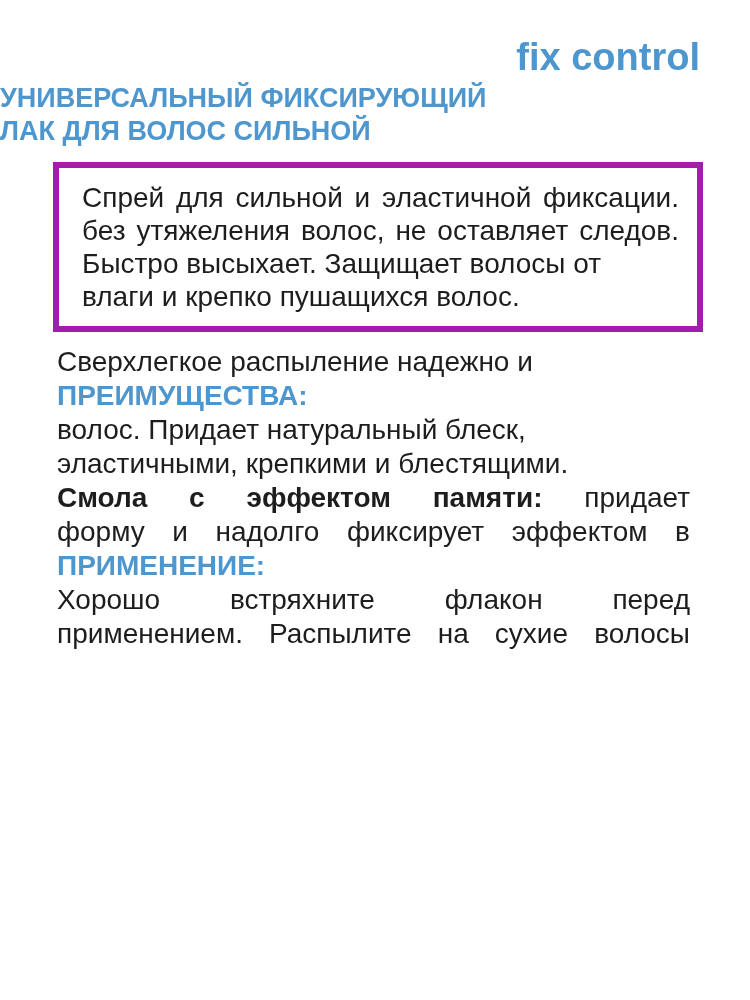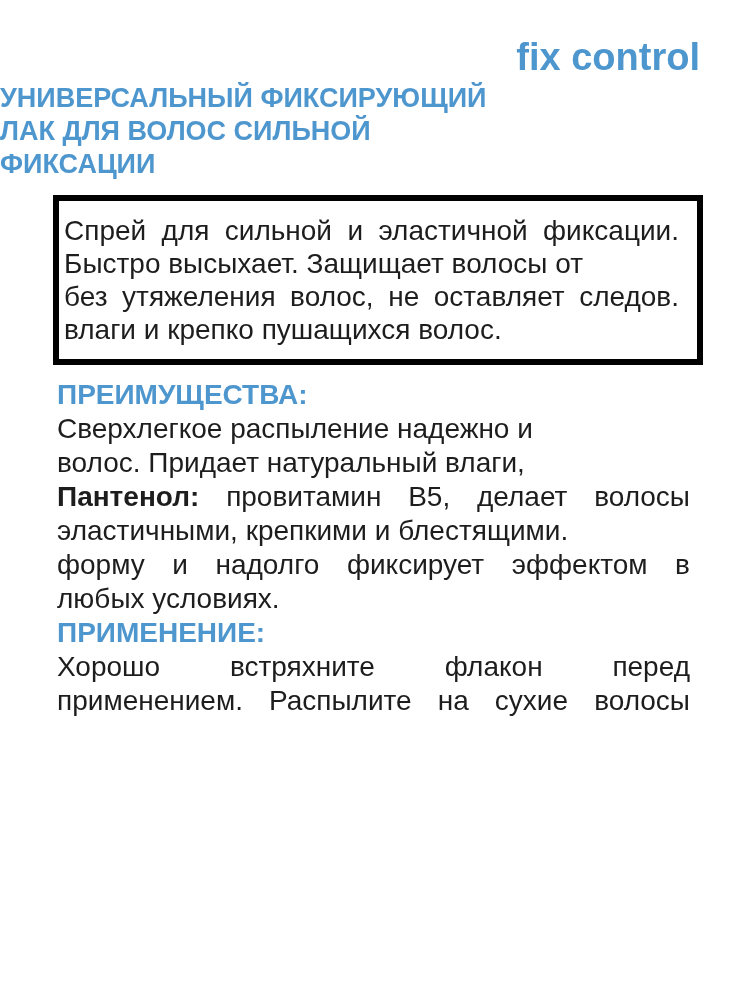--- a/index.html
+++ b/index.html
@@ -32,22 +32,22 @@
   .subtitle {
     font-size: 27px;
     font-weight: 700;
     line-height: 33px;
   }
   
   .intro-box {
     box-sizing: border-box;
     margin: 14px 0 0 53px;
     width: 650px;
-    border: 6px solid #000000;
-    padding: 13px 18px 13px 5px;
+    border: 6px solid #a21caf;
+    padding: 13px 18px 13px 23px;
     font-size: 28px;
     line-height: 33px;
     color: #1d1d1d;
   }
   
   .content {
     margin: 13px 0 0 57px;
     width: 633px;
     font-size: 28px;
     line-height: 34px;
@@ -67,46 +67,44 @@
 </head>
 <body>
 
 <div class="page">
 
   <header class="header">
     <h1 class="product-name">fix control</h1>
     <div class="subtitle">
       <div class="line">УНИВЕРСАЛЬНЫЙ ФИКСИРУЮЩИЙ</div>
       <div class="line">ЛАК ДЛЯ ВОЛОС СИЛЬНОЙ</div>
-      <div class="line">ФИКСАЦИИ</div>
     </div>
   </header>
 
   <section class="intro-box">
     <div class="line j">Спрей для сильной и эластичной фиксации.</div>
+    <div class="line j">без утяжеления волос, не оставляет следов.</div>
     <div class="line">Быстро высыхает. Защищает волосы от</div>
-    <div class="line j">без утяжеления волос, не оставляет следов.</div>
     <div class="line">влаги и крепко пушащихся волос.</div>
   </section>
 
   <main class="content">
 
+    <div class="line">Сверхлегкое распыление надежно и</div>
     <div class="line heading">ПРЕИМУЩЕСТВА:</div>
-    <div class="line">Сверхлегкое распыление надежно и</div>
-    <div class="line">волос. Придает натуральный влаги,</div>
+    <div class="line">волос. Придает натуральный блеск,</div>
 
 
-    <div class="line j">
-      <span class="lead">Пантенол:</span>
-      <span>провитамин В5, делает волосы</span>
-    </div>
     <div class="line">эластичными, крепкими и блестящими.</div>
 
+    <div class="line j">
+      <span class="lead">Смола с эффектом памяти:</span>
+      <span>придает</span>
+    </div>
     <div class="line j">форму и надолго фиксирует эффектом в</div>
-    <div class="line">любых условиях.</div>
 
     <div class="line heading">ПРИМЕНЕНИЕ:</div>
     <div class="line j">Хорошо встряхните флакон перед</div>
     <div class="line j">применением. Распылите на сухие волосы</div>
 
   </main>
 
 </div>
 
 </body></html>

